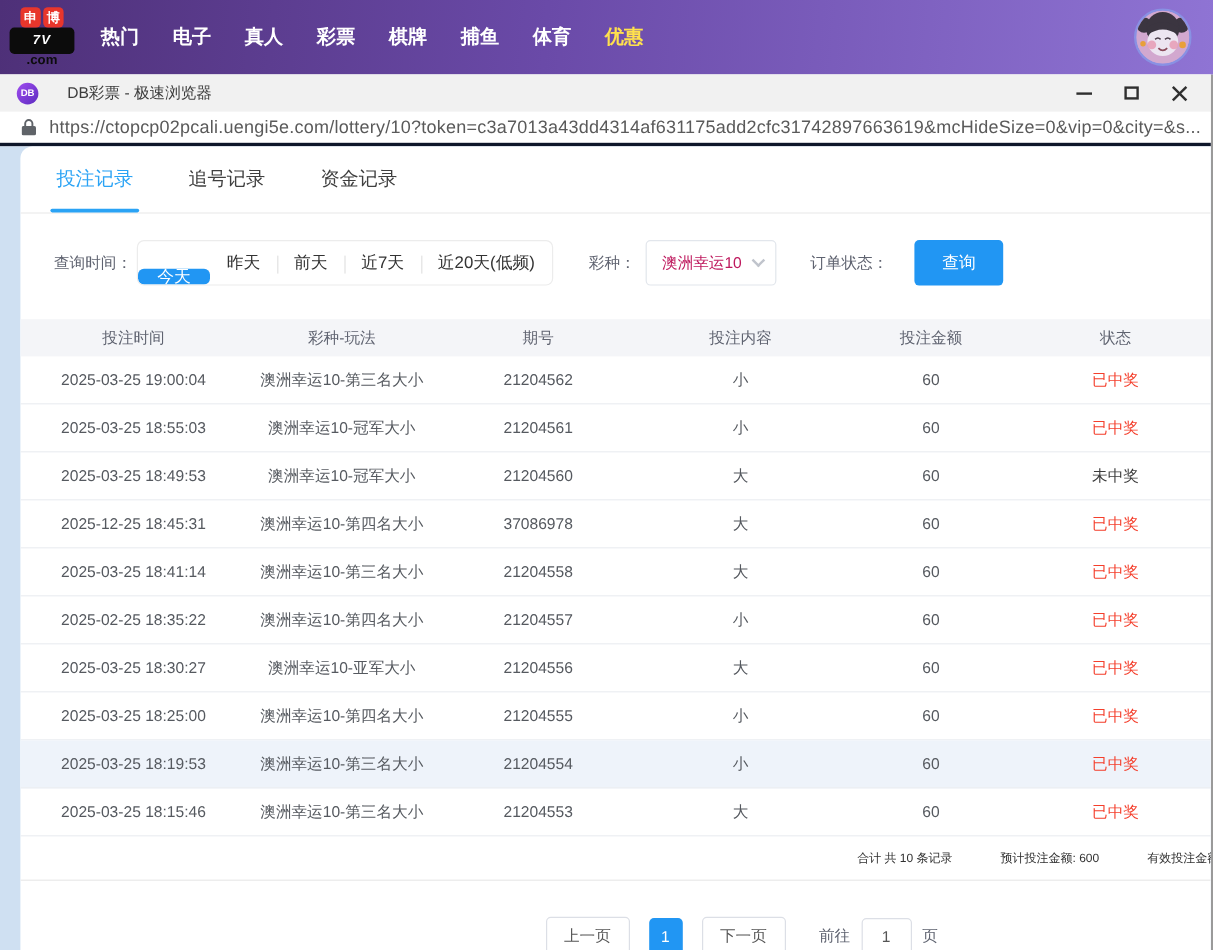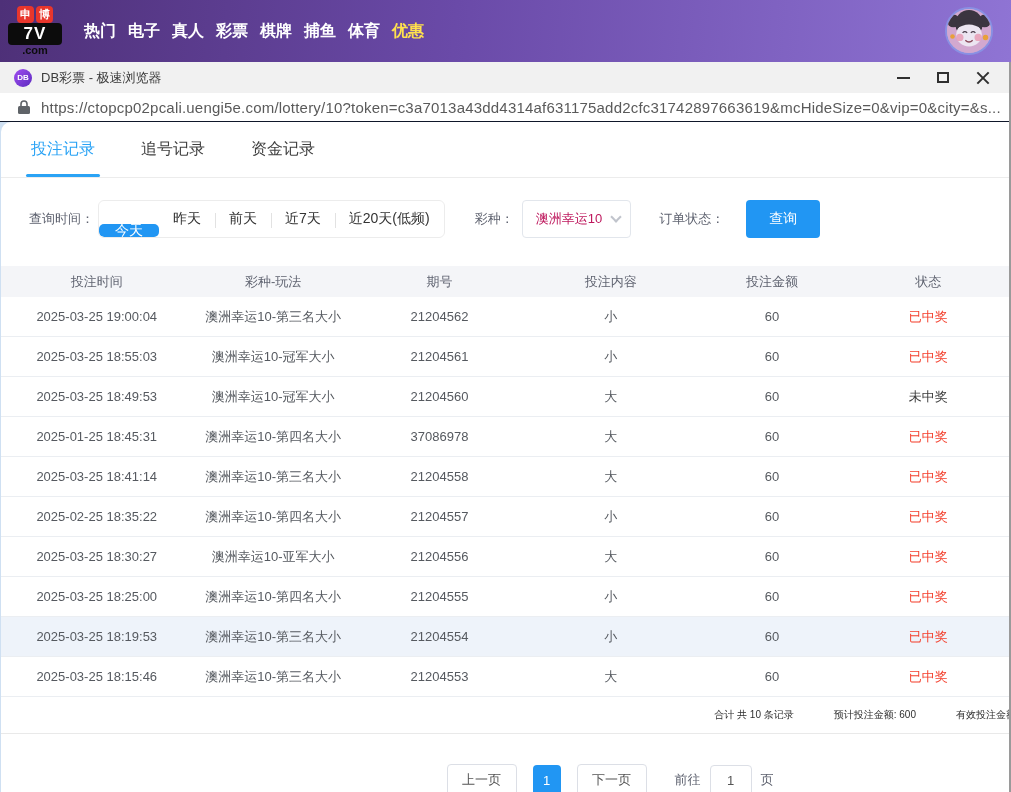--- a/index.html
+++ b/index.html
@@ -7,50 +7,50 @@
   body { font-family:"Liberation Sans","DejaVu Sans",sans-serif; background:#fff; position:relative; }
 
   
   .site-nav { height:62px; background:linear-gradient(95deg,#4e3078 0%,#6a4aa8 45%,#8f74d4 100%);
               display:flex; align-items:center; position:relative; }
   .logo { margin-left:8px; width:54px; flex:none; }
   .logo-badges { display:flex; gap:2px; justify-content:center; }
   .logo-badge { width:17px; height:17px; background:#e8362c; border-radius:4px; color:#fff;
                 font-size:11px; font-weight:bold; display:flex; align-items:center; justify-content:center; }
   .logo-main { margin-top:0; background:#0c0c0c; border-radius:4px; color:#fff; font-weight:bold;
-               font-size:17px; text-align:center; height:22px; line-height:22px; letter-spacing:1px; }
+               font-style:italic; font-size:11px; text-align:center; height:22px; line-height:22px; letter-spacing:1px; }
   .logo-suffix { color:#0c0c0c; font-weight:900; font-size:11px; text-align:center; line-height:11px; }
-  .nav-items { display:flex; gap:12px; margin-left:22px; }
+  .nav-items { display:flex; gap:28px; margin-left:22px; }
   .nav-item { color:#fff; font-size:16px; font-weight:bold; width:32px; text-align:center; cursor:pointer; }
   .nav-item.highlighted { color:#ffe14d; }
   .avatar { position:absolute; right:18px; top:7px; width:48px; height:48px; border-radius:50%;
             overflow:hidden; border:2px solid rgba(120,140,230,.8); background:#cda6d8; }
   .avatar svg { display:block; }
 
   
   .browser-window { border-right:2px solid #9a9a9a; height:730px; }
-  .titlebar { height:31px; background:#f1f1f1; display:flex; align-items:center; padding-left:14px; position:relative; }
+  .titlebar { height:31px; background:#f1f1f1; display:flex; align-items:center; padding-left:14px; position:relative;gap:15px; }
   .db-icon { width:18px; height:18px; border-radius:50%; background:linear-gradient(135deg,#a04df0,#5c2bbf);
              color:#fff; font-size:8px; font-weight:bold; display:flex; align-items:center; justify-content:center; margin-right:9px; }
   .window-title { font-size:13px; color:#3c3c3c; }
   .win-controls { position:absolute; right:6px; top:0; height:100%; display:flex; }
   .win-btn { width:40px; height:100%; display:flex; align-items:center; justify-content:center; cursor:pointer; }
   .min-glyph { width:13px; height:2px; background:#2f2f2f; }
   .max-glyph { width:12px; height:11px; border:2px solid #2f2f2f; }
   .x-glyph { position:relative; width:14px; height:14px; }
   .x-glyph::before,.x-glyph::after { content:''; position:absolute; left:-1px; top:6px; width:16px; height:2px; background:#2f2f2f; }
   .x-glyph::before { transform:rotate(45deg); }
   .x-glyph::after { transform:rotate(-45deg); }
 
-  .urlbar { height:29px; background:#fff; border-bottom:1px solid #0f172a; display:flex; align-items:center;
+  .urlbar { height:29px; background:#fff; border-bottom:3px solid #0f172a; display:flex; align-items:center;
             padding-left:18px; gap:11px; }
   .url-text { font-size:15px; color:#5a5a5a; white-space:nowrap; overflow:hidden; letter-spacing:.2px; }
 
   
-  .content { height:670px; background:#cfe0f2; padding-left:1px; }
+  .content { height:670px; background:#cfe0f2; padding-left:17px; }
   .card { background:#fff; height:100%; border-top-left-radius:10px; overflow:hidden; }
 
   .tabs { display:flex; gap:46px; padding-left:30px; border-bottom:1px solid #ececec; height:56px; align-items:stretch; }
   .tab { font-size:16px; color:#3f3f3f; display:flex; align-items:center; position:relative; cursor:pointer; }
   .tab.active { color:#2aa3f5; }
   .tab.active::after { content:''; position:absolute; bottom:0; left:-5px; right:-5px; height:3px;
                        background:#2aa3f5; border-radius:2px; }
 
   .filters { display:flex; align-items:center; margin:22px 0 0 28px; }
   .filter-label { font-size:13px; color:#5f6370; }
@@ -213,21 +213,21 @@
   </div>
             <div class="trow">
     <div class="td">2025-03-25 18:49:53</div>
     <div class="td">澳洲幸运10-冠军大小</div>
     <div class="td">21204560</div>
     <div class="td">大</div>
     <div class="td">60</div>
     <div class="td lost">未中奖</div>
   </div>
             <div class="trow">
-    <div class="td">2025-01-25 18:45:31</div>
+    <div class="td">2025-12-25 18:45:31</div>
     <div class="td">澳洲幸运10-第四名大小</div>
     <div class="td">37086978</div>
     <div class="td">大</div>
     <div class="td">60</div>
     <div class="td won">已中奖</div>
   </div>
             <div class="trow">
     <div class="td">2025-03-25 18:41:14</div>
     <div class="td">澳洲幸运10-第三名大小</div>
     <div class="td">21204558</div>

